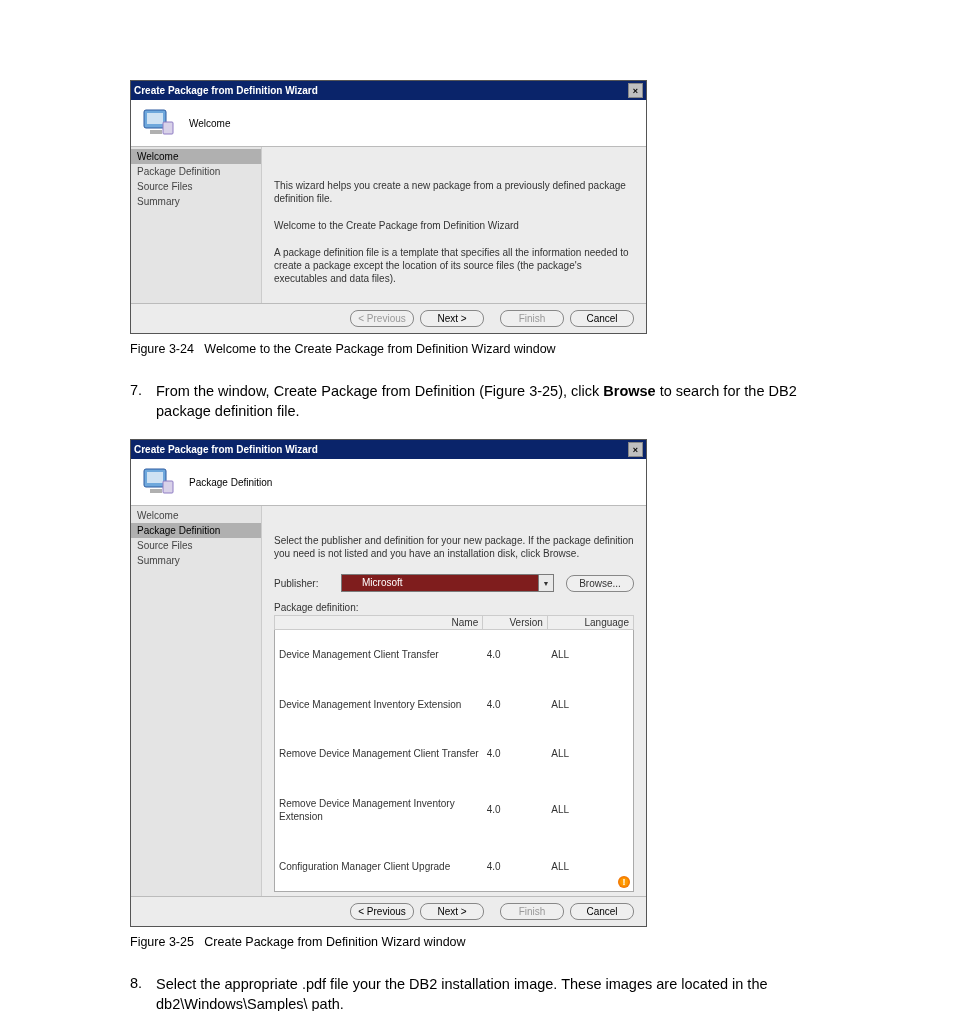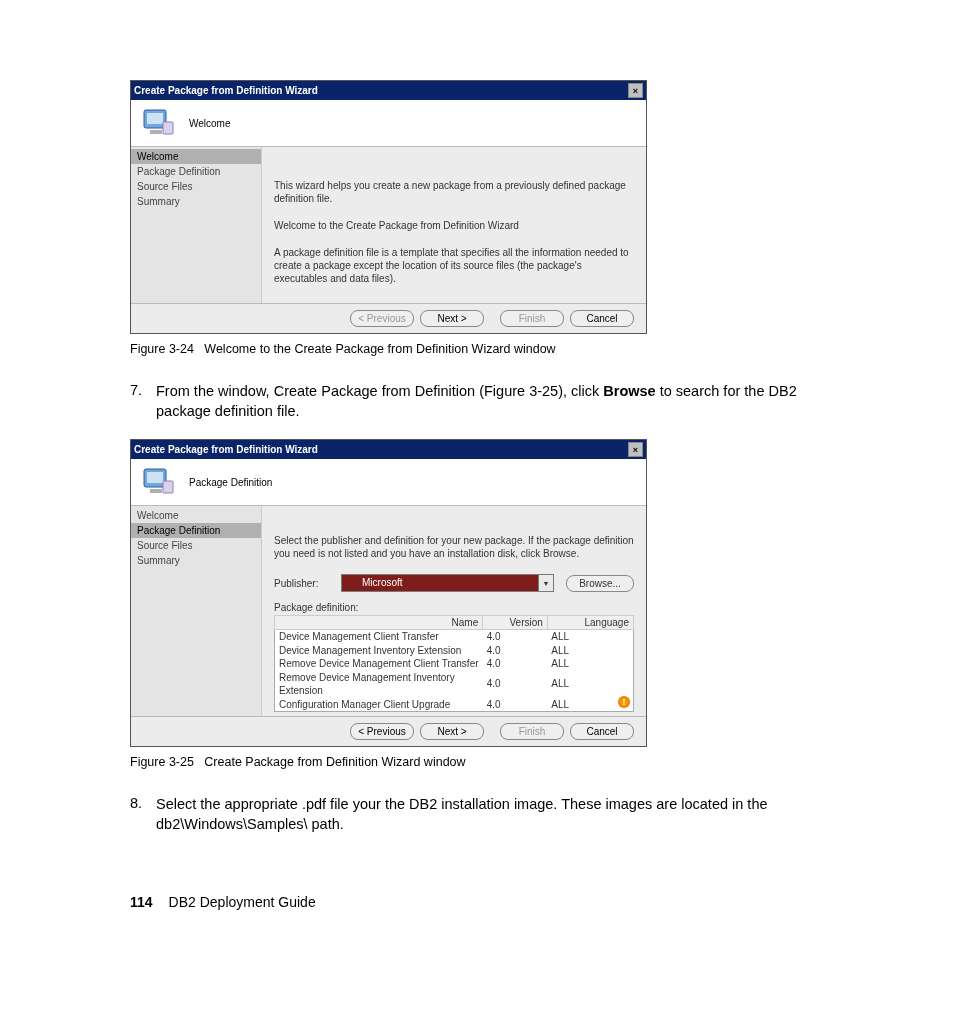--- a/index.html
+++ b/index.html
@@ -159,21 +159,21 @@
     font-size: 10px;
   }
   .pkgdef-table th {
     background: #efefef;
     border: 1px solid #ccc;
     font-weight: normal;
     text-align: right;
     padding: 1px 4px;
   }
   .pkgdef-table td {
-    padding: 0 4px;
+    padding: 18px 4px;
     line-height: 1.35;
   }
   .pkgdef-wrapper { position: relative; }
   .warn-icon {
     position: absolute;
     right: 4px;
     bottom: 4px;
     width: 12px;
     height: 12px;
     background: radial-gradient(circle,#f90 40%,#d40 100%);

